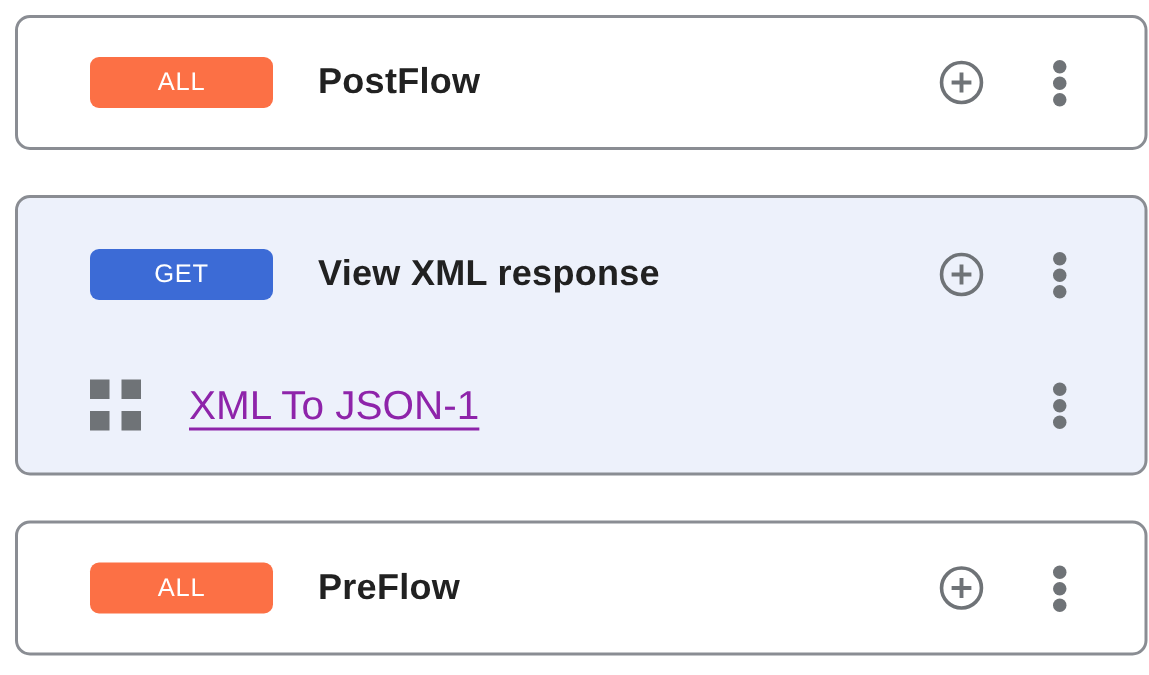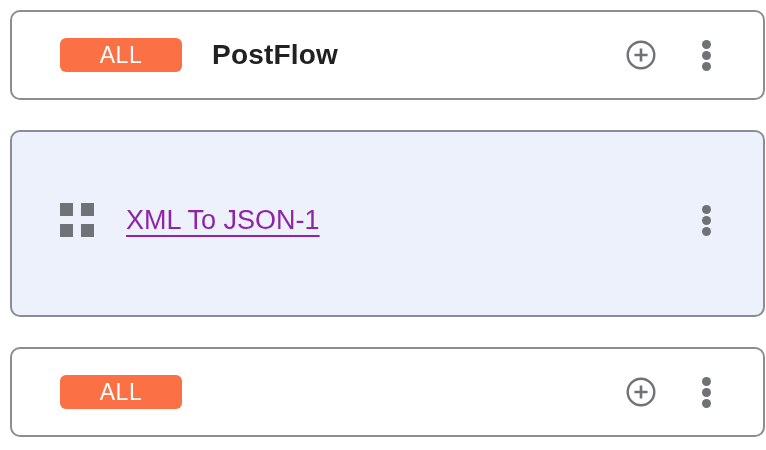--- a/index.html
+++ b/index.html
@@ -34,31 +34,31 @@
   .card.selected .step-row { height: 50px; margin-top: 37px; }
 
   .badge {
     width: 122px;
     height: 34px;
     border-radius: 6px;
     display: flex;
     align-items: center;
     justify-content: center;
     color: var(--badge-text);
-    font-size: 23px;
+    font-size: 17px;
     font-weight: 400;
     letter-spacing: 0.5px;
     flex: none;
   }
   .badge.all { background: var(--badge-all-bg); }
   .badge.get { background: var(--badge-get-bg); }
 
   .flow-title {
     margin-left: 30px;
-    font-size: 28px;
+    font-size: 24px;
     font-weight: 700;
     color: var(--title-text);
     letter-spacing: 0.2px;
     white-space: nowrap;
   }
 
   .right-actions {
     margin-left: auto;
     margin-right: 52px;
     display: flex;
@@ -145,20 +145,37 @@
         <button class="kebab">
           <span class="dot"></span>
             <span class="dot"></span>
             <span class="dot"></span>
         </button>
       </div>
     </div>
   </section>
 
   <section class="card selected">
+    <div class="flow-row">
+      <span class="badge get">GET</span>
+      <span class="flow-title">View XML response</span>
+      <div class="right-actions">
+        <button class="add-btn">
+          <svg width="30" height="30" viewBox="0 0 30 30">
+            <circle cx="15" cy="15" r="13.3" fill="none" stroke="#6F7377" stroke-width="2.4"></circle>
+            <path d="M15 8.4 V21.6 M8.4 15 H21.6" stroke="#6F7377" stroke-width="2.6" fill="none"></path>
+          </svg>
+        </button>
+        <button class="kebab">
+          <span class="dot"></span>
+            <span class="dot"></span>
+            <span class="dot"></span>
+        </button>
+      </div>
+    </div>
 
     <div class="step-row">
       <span class="drag-handle">
         <span class="sq"></span>
           <span class="sq"></span>
           <span class="sq"></span>
           <span class="sq"></span>
       </span>
       <a class="policy-link">XML To JSON-1</a>
       <div class="right-actions">
@@ -167,20 +184,21 @@
             <span class="dot"></span>
             <span class="dot"></span>
         </button>
       </div>
     </div>
   </section>
 
   <section class="card simple">
     <div class="flow-row">
       <span class="badge all">ALL</span>
+      <span class="flow-title">PreFlow</span>
       <div class="right-actions">
         <button class="add-btn">
           <svg width="30" height="30" viewBox="0 0 30 30">
             <circle cx="15" cy="15" r="13.3" fill="none" stroke="#6F7377" stroke-width="2.4"></circle>
             <path d="M15 8.4 V21.6 M8.4 15 H21.6" stroke="#6F7377" stroke-width="2.6" fill="none"></path>
           </svg>
         </button>
         <button class="kebab">
           <span class="dot"></span>
             <span class="dot"></span>

